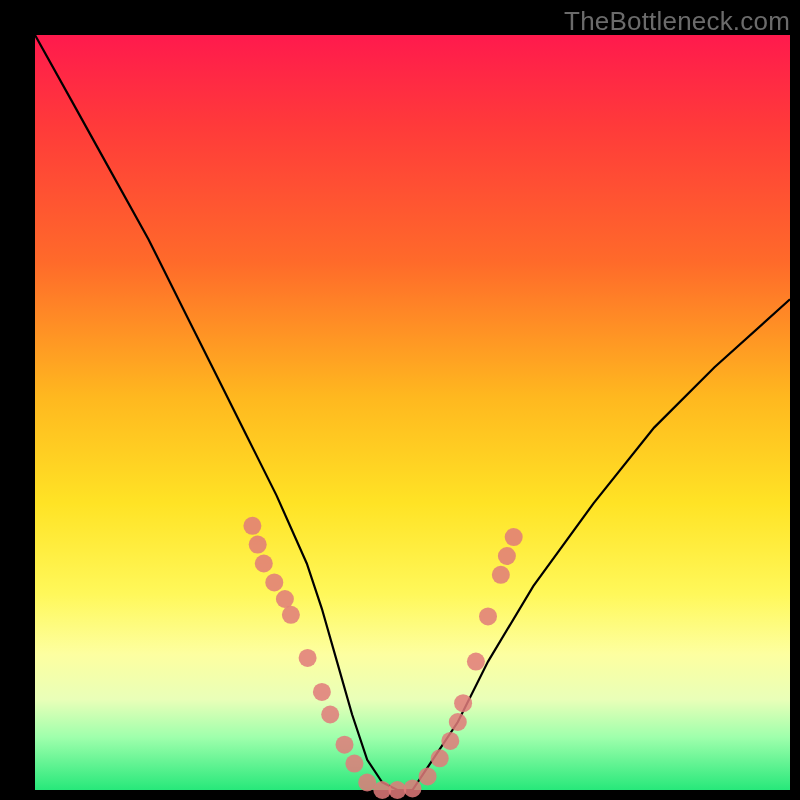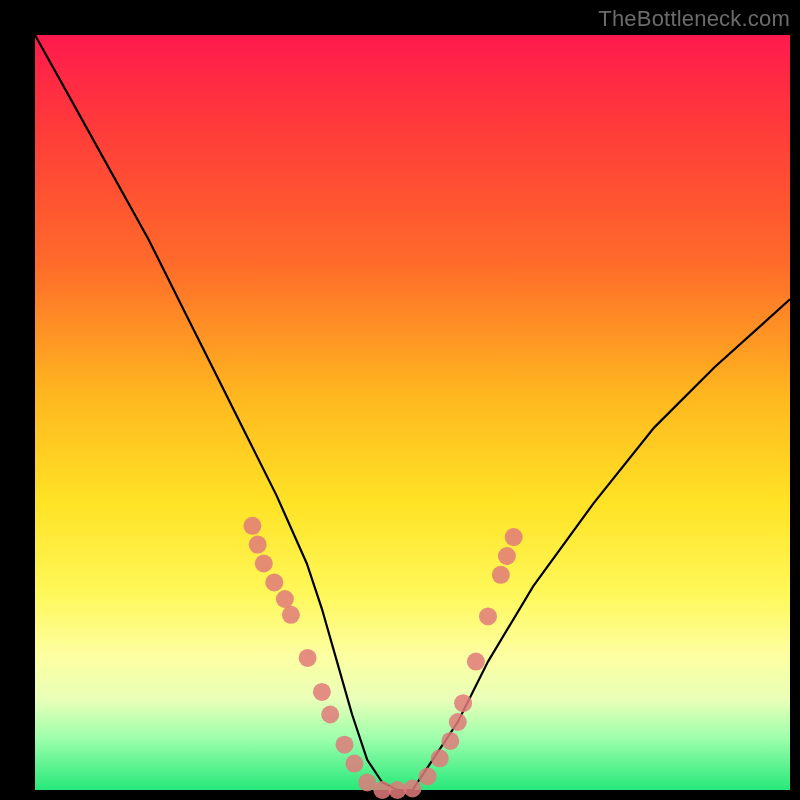--- a/index.html
+++ b/index.html
@@ -33,21 +33,21 @@
       #fff85a 74%,
       #fdffa0 82%,
       #e9ffb8 88%,
       #9fffac 93%,
       #27e87a 100%);
   }
   .watermark {
     position: absolute;
     top: 6px;
     right: 10px;
-    font-size: 22px;
+    font-size: 26px;
     font-weight: 400;
     color: #6b6b6b;
     letter-spacing: 0.2px;
     user-select: none;
   }
   svg.curve {
     position: absolute;
     left: 0; top: 0;
     width: 755px;
     height: 755px;

